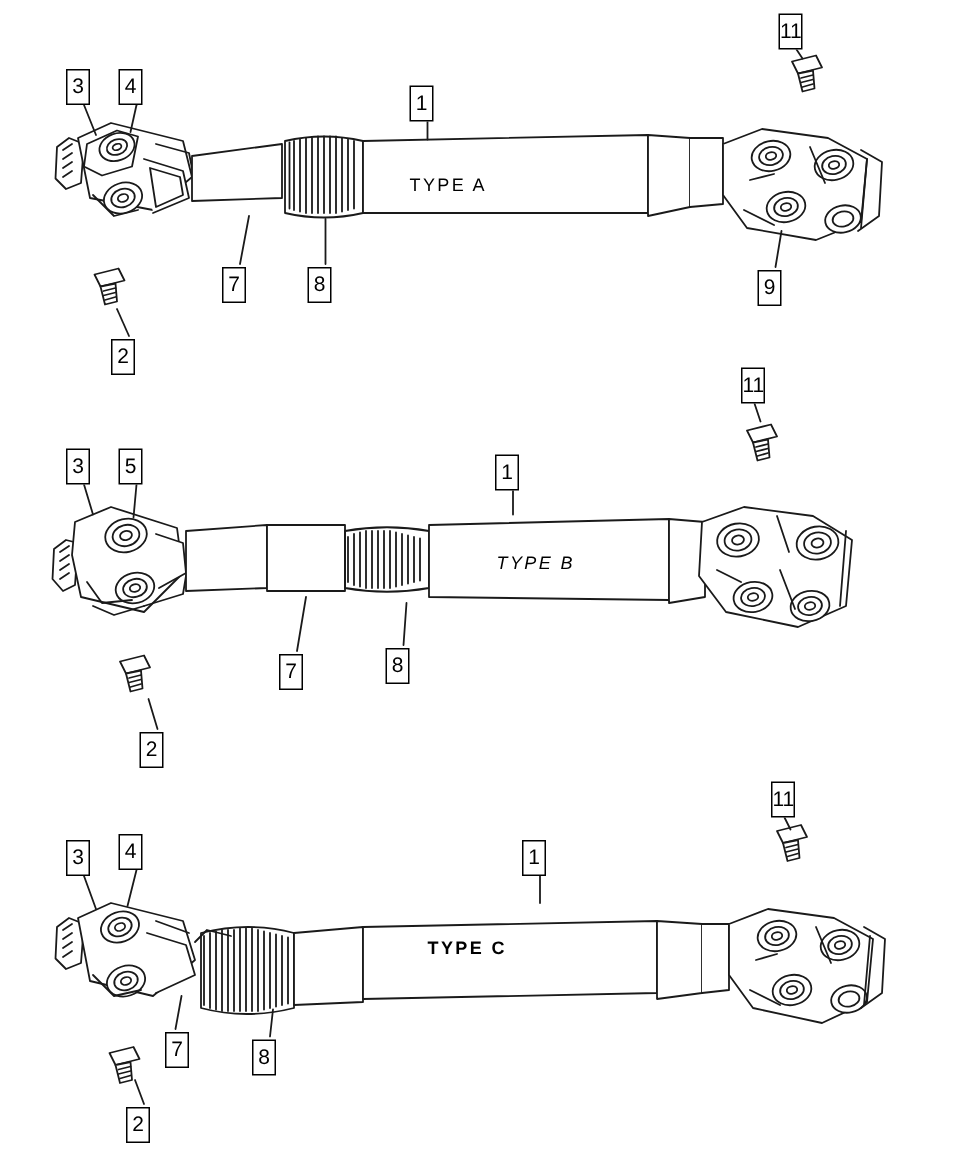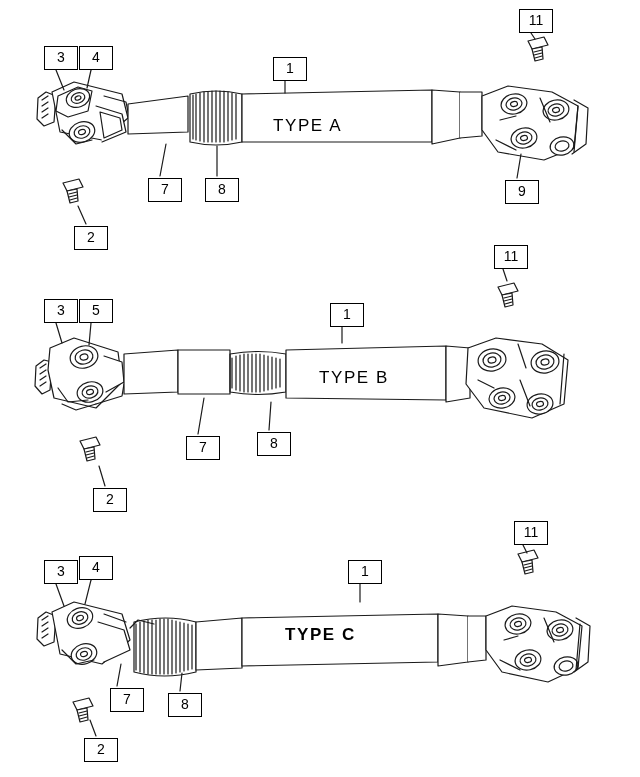--- a/index.html
+++ b/index.html
@@ -22,34 +22,34 @@
   svg.diagram {
     position: absolute;
     left: 0;
     top: 0;
     width: 640px;
     height: 777px;
   }
   .callout {
     position: absolute;
     box-sizing: border-box;
-    width: 34px;
+    width: 16px;
     height: 24px;
     border: 1.6px solid #000;
     background: #fff;
     font-size: 14px;
     line-height: 21px;
     text-align: center;
     font-family: "Liberation Sans", sans-serif;
     color: #000;
     letter-spacing: 0px;
   }
   .type-label {
     position: absolute;
-    font-size: 17px;
+    font-size: 12px;
     letter-spacing: 1.6px;
     color: #000;
     white-space: nowrap;
   }
 </style>
 </head>
 <body>
 
 <div id="stage">
 
@@ -274,16 +274,16 @@
 
   <div class="callout" style="left:44px; top:560px;">3</div>
   <div class="callout" style="left:79px; top:556px;">4</div>
   <div class="callout" style="left:348px; top:560px;">1</div>
   <div class="callout" style="left:514px; top:521px;">11</div>
   <div class="callout" style="left:110px; top:688px;">7</div>
   <div class="callout" style="left:168px; top:693px;">8</div>
   <div class="callout" style="left:84px; top:738px;">2</div>
 
   <div class="type-label" style="left:273px; top:116px;">TYPE  A</div>
-  <div class="type-label" style="left:319px; top:368px;">TYPE  B</div>
+  <div class="type-label" style="left:331px; top:368px;font-style:italic;">TYPE  B</div>
   <div class="type-label" style="left:285px; top:625px;font-weight:bold;">TYPE  C</div>
 
 </div>
 
 </body></html>

